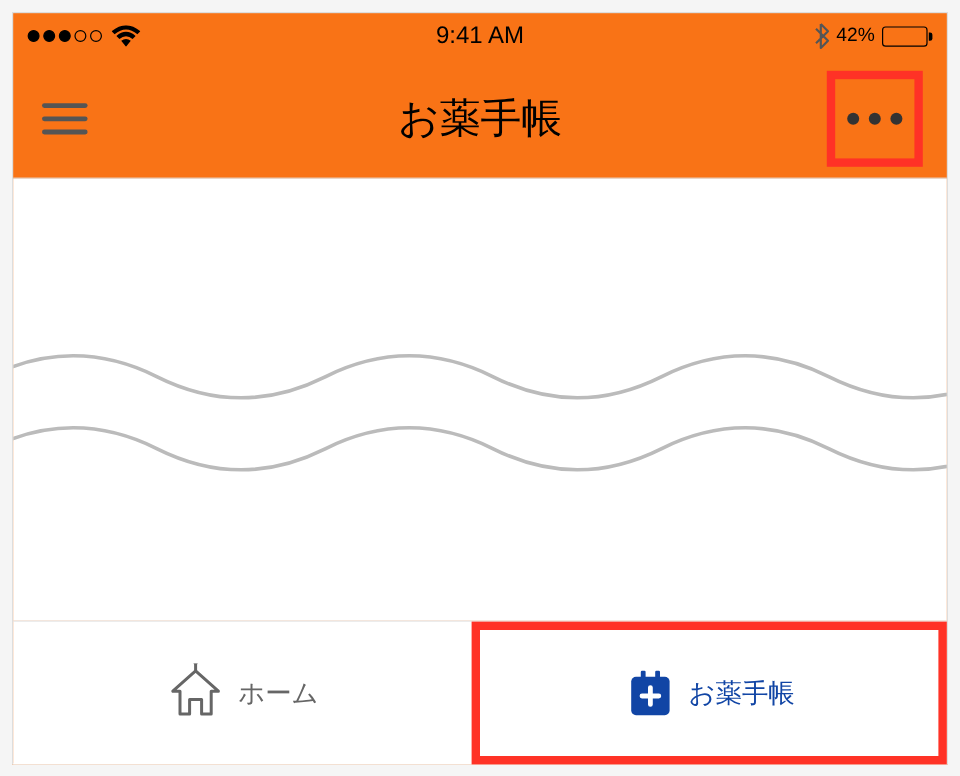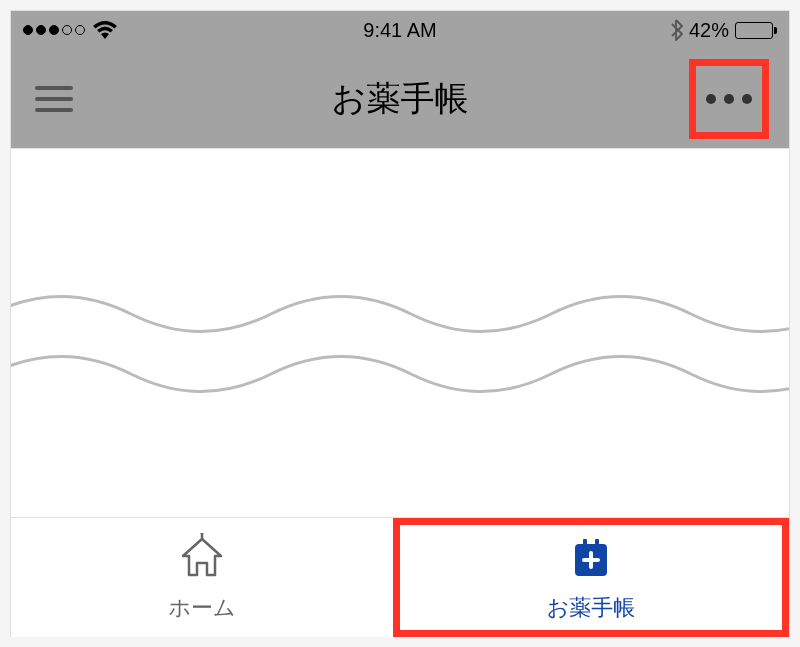--- a/index.html
+++ b/index.html
@@ -12,21 +12,21 @@
       width: 800px;
       height: 647px;
       background: #f5f5f5;
       display: flex;
       align-items: center;
       justify-content: center;
     }
     .phone {
       width: 780px;
       height: 627px;
-      background: #a3a3a3;
+      background: #f97316;
       position: relative;
       border: 1px solid #ddd;
     }
     .status-bar {
       height: 38px;
       display: flex;
       align-items: center;
       justify-content: space-between;
       padding: 0 12px;
       font-size: 20px;
@@ -55,21 +55,21 @@
       position: absolute;
       left: 50%;
       transform: translateX(-50%);
       font-size: 20px;
       font-weight: 500;
     }
     .status-right {
       display: flex;
       align-items: center;
       gap: 6px;
-      font-size: 20px;
+      font-size: 16px;
     }
     .nav-bar {
       height: 100px;
       display: flex;
       align-items: center;
       justify-content: space-between;
       padding: 0 20px;
       border-bottom: 1px solid #e0e0e0;
       position: relative;
     }
@@ -118,21 +118,21 @@
     }
     .tab-bar {
       height: 120px;
       display: flex;
       border-top: 1px solid #e0e0e0;
       background: #fff;
     }
     .tab-item {
       flex: 1;
       display: flex;
-      flex-direction: column;
+      flex-direction: row;
       align-items: center;
       justify-content: center;
       gap: 10px;
       cursor: pointer;
       position: relative;
     }
     .tab-item.highlighted {
       border: 7px solid #ff3226;
     }
     .tab-icon {

